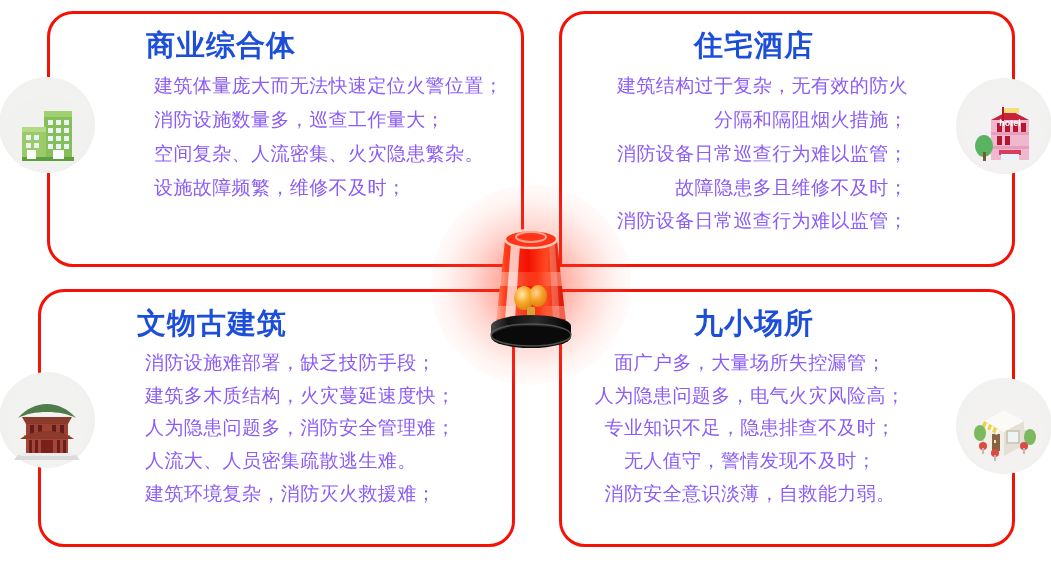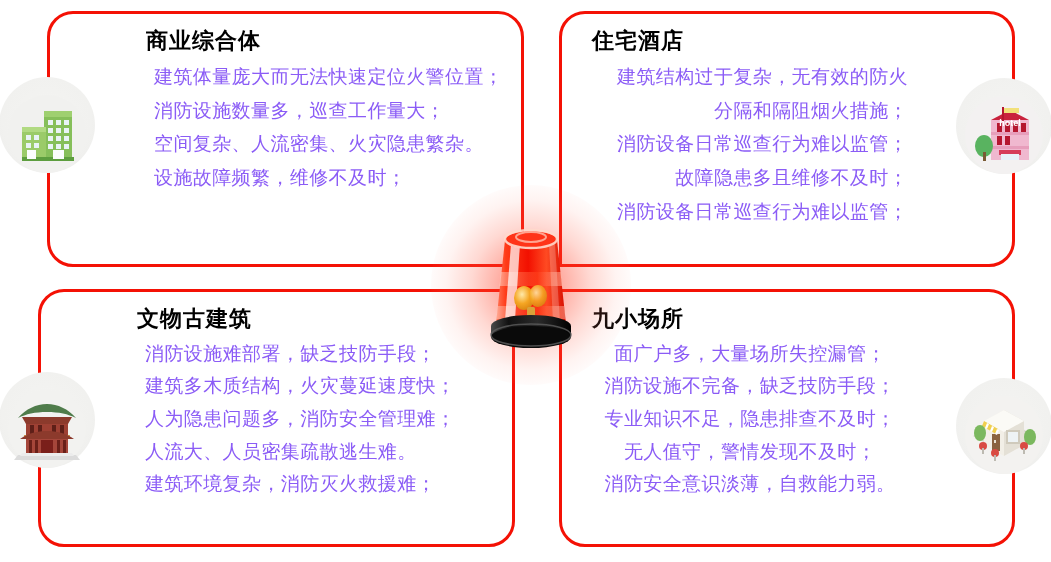--- a/index.html
+++ b/index.html
@@ -35,30 +35,30 @@
     position:absolute;
     left:0;top:0;right:0;bottom:0;
     padding:12px 30px 10px 52px;
     box-sizing:border-box;
     display:flex;
     flex-direction:column;
   }
   .card.tr .card-inner,.card.br .card-inner{padding:12px 52px 10px 30px;}
 
   .card-title{
-    font-size:22px;
+    font-size:29px;
     font-weight:bold;
-    color:#000000;
+    color:#1d4ed8;
     letter-spacing:1px;
     margin:0 0 4px 0;
     line-height:1.35;
     white-space:nowrap;
   }
   .card.tl .card-title,.card.bl .card-title{text-align:left;padding-left:44px;}
-  .card.tr .card-title,.card.br .card-title{text-align:left;padding-right:44px;}
+  .card.tr .card-title,.card.br .card-title{text-align:center;padding-right:44px;}
 
   .card-lines{
     margin:0;padding:0;list-style:none;
     font-size:19px;
     color:#8b5cf6;
     line-height:1.78;
     letter-spacing:.4px;
   }
   .card.tl .card-lines,.card.bl .card-lines{text-align:left;padding-left:52px;}
   .card.tr .card-lines,.card.br .card-lines{text-align:right;padding-right:52px;}
@@ -147,21 +147,21 @@
         <li>建筑环境复杂，消防灭火救援难；</li>
       </ul>
     </div>
   </div>
 
   <div class="card br">
     <div class="card-inner">
       <div class="card-title">九小场所</div>
       <ul class="card-lines">
         <li>面广户多，大量场所失控漏管；</li>
-        <li>消防设施不完备，缺乏技防手段；</li>
+        <li>人为隐患问题多，电气火灾风险高；</li>
         <li>专业知识不足，隐患排查不及时；</li>
         <li>无人值守，警情发现不及时；</li>
         <li>消防安全意识淡薄，自救能力弱。</li>
       </ul>
     </div>
   </div>
 
   <div class="badge left b-tl">
     <svg width="78" height="78" viewBox="0 0 78 78" aria-hidden="true">
       <circle cx="39" cy="39" r="39" fill="#f1f1ef"></circle>

